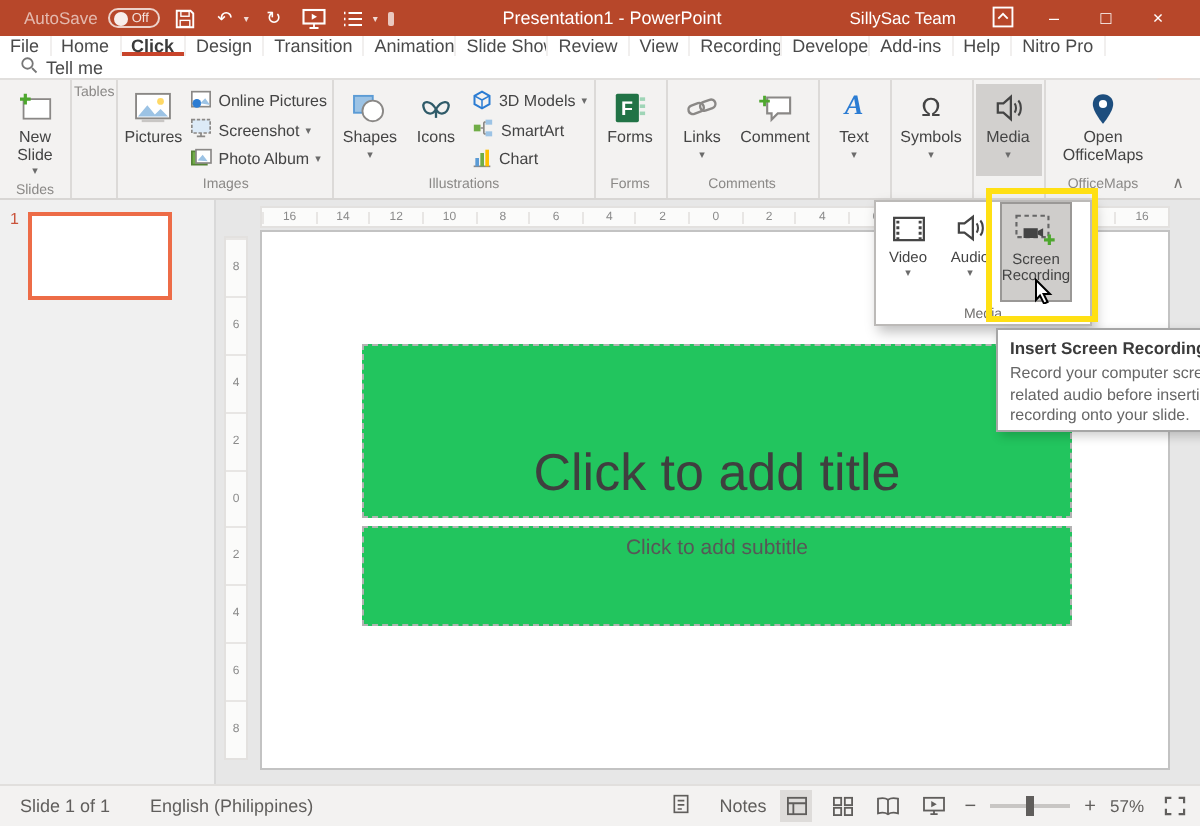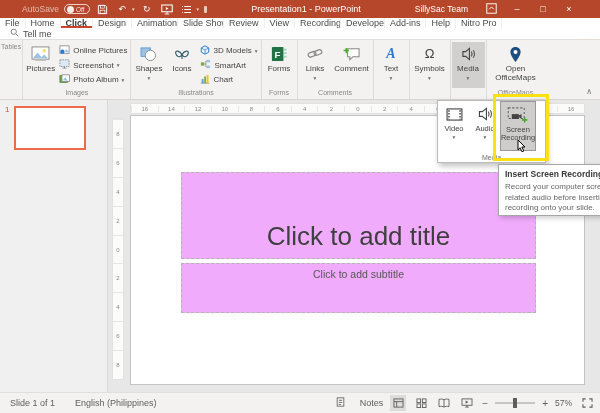--- a/index.html
+++ b/index.html
@@ -2,21 +2,21 @@
 <html><head>
 <meta charset="utf-8">
 <style>
   * { margin:0; padding:0; box-sizing:border-box; }
   html,body { width:600px; height:413px; overflow:hidden; }
   body { font-family:"Liberation Sans", sans-serif; position:relative; background:#e7e7e7; }
   .app { position:absolute; inset:0; }
 
   
   .titlebar { position:absolute; left:0; top:0; width:600px; height:18px; background:#b7472a;
-    display:flex; align-items:center; color:#fff; font-size:9px; padding:0 18px; }
+    display:flex; align-items:center; color:#fff; font-size:9px; padding:0 8px; }
   .tb-left { display:flex; align-items:center; gap:5px; padding-left:4px; }
   .autosave-lbl { color:rgba(255,255,255,.62); font-size:8.5px; }
   .autosave-toggle { width:26px; height:10px; border:1px solid rgba(255,255,255,.75); border-radius:6px;
     display:flex; align-items:center; gap:2px; padding:0 2px; }
   .autosave-knob { width:7px; height:7px; border-radius:50%; background:#fff; opacity:.9; }
   .autosave-state { font-size:6.5px; color:rgba(255,255,255,.85); }
   .tb-ic { width:15px; height:14px; display:flex; align-items:center; justify-content:center; color:#fff; }
   .tb-ic svg { display:block; }
   .tb-dd { font-size:5px; color:rgba(255,255,255,.8); margin-left:-3px; }
   .tb-title { position:absolute; left:12px; right:0; text-align:center; font-size:9px; color:#fff; pointer-events:none; }
@@ -58,21 +58,21 @@
   .thumb-num { position:absolute; left:5px; top:5px; font-size:8px; color:#c9523a; }
   .thumb { position:absolute; left:14px; top:6px; width:72px; height:44px; background:#fff; border:2px solid #ed6c47; }
   .canvas { position:absolute; left:108px; top:0; width:492px; height:292px; background:#e7e7e7; }
   .hruler { position:absolute; left:22px; top:3px; width:455px; height:11px; background:#fbfbfa; border:1px solid #e3e1df;
     display:flex; align-items:center; font-size:6px; color:#8a8a8a; }
   .hruler span { flex:1; text-align:center; border-left:1px solid #e8e6e4; }
   .vruler { position:absolute; left:4px; top:18px; width:12px; height:262px; background:#fbfbfa; border:1px solid #e3e1df;
     display:flex; flex-direction:column; font-size:6px; color:#8a8a8a; }
   .vruler span { flex:1; display:flex; align-items:center; justify-content:center; border-top:1px solid #e8e6e4; }
   .slide { position:absolute; left:22px; top:15px; width:455px; height:270px; background:#fff; border:1px solid #c3c3c3; }
-  .ph { position:absolute; border:1px dashed #b3b3b3; background:#f0abfc; }
+  .ph { position:absolute; border:1px dashed #b3b3b3; background:#22c55e; }
   .ph-title { left:50px; top:56px; width:355px; height:87px; display:flex; align-items:flex-end; justify-content:center;
     font-size:26px; color:#3f3f3f; padding-bottom:6px; }
   .ph-subtitle { left:50px; top:147px; width:355px; height:50px; text-align:center; font-size:10.5px; color:#575757; padding-top:4px; }
 
   
   .media-popup { position:absolute; left:437px; top:100px; width:109px; height:63px; background:#fff;
     border:1px solid #bcbab8; box-shadow:2px 3px 6px rgba(0,0,0,.25); z-index:40;
     display:flex; align-items:stretch; font-size:7.5px; color:#444; }
   .pop-item { display:flex; flex-direction:column; align-items:center; text-align:center; padding-top:4px; line-height:8px; }
   .pop-item .picon { height:18px; display:flex; align-items:center; justify-content:center; margin-bottom:2px; }
@@ -163,20 +163,21 @@
       <span class="tb-winbtn">×</span>
     </div>
   </div>
 
   <div class="menubar">
     <div class="tabs">
       <span class="tab">File</span>
       <span class="tab">Home</span>
       <span class="tab active">Click</span>
       <span class="tab">Design</span>
+      <span class="tab">Transition</span>
       <span class="tab tab-animation">Animation</span>
       <span class="tab tab-slideshow">Slide Show</span>
       <span class="tab">Review</span>
       <span class="tab">View</span>
       <span class="tab tab-recording">Recording</span>
       <span class="tab tab-developer">Developer</span>
       <span class="tab">Add-ins</span>
       <span class="tab">Help</span>
       <span class="tab">Nitro Pro</span>
     </div>
@@ -193,20 +194,35 @@
               <rect x="2" y="5" width="10" height="7" fill="none" stroke="#c8442b" stroke-width="1.2"></rect>
               <path d="M7 8V1.5M4.5 3.5L7 1l2.5 2.5" fill="none" stroke="#c8442b" stroke-width="1.2"></path>
             </svg></span>
       </span>
 
     </div>
   </div>
 
   <div class="ribbon">
 
+    <div class="rgroup">
+      <div class="rgroup-content">
+        <div class="rbtn-big">
+          <span class="bicon">
+              <svg width="18" height="16" viewBox="0 0 20 18">
+                <rect x="3" y="4" width="15" height="11" fill="#fff" stroke="#8a8886"></rect>
+                <path d="M4 1v6M1 4h6" stroke="#4ea72e" stroke-width="1.8"></path>
+              </svg>
+            </span>
+          <span>New Slide</span>
+          <span class="dda">▾</span>
+        </div>
+      </div>
+      <div class="rgroup-label">Slides</div>
+    </div>
 
     <div class="rgroup">
       <div class="rgroup-label">Tables</div>
     </div>
 
     <div class="rgroup">
       <div class="rgroup-content">
         <div class="rbtn-big">
           <span class="bicon">
               <svg width="19" height="16" viewBox="0 0 20 17">

